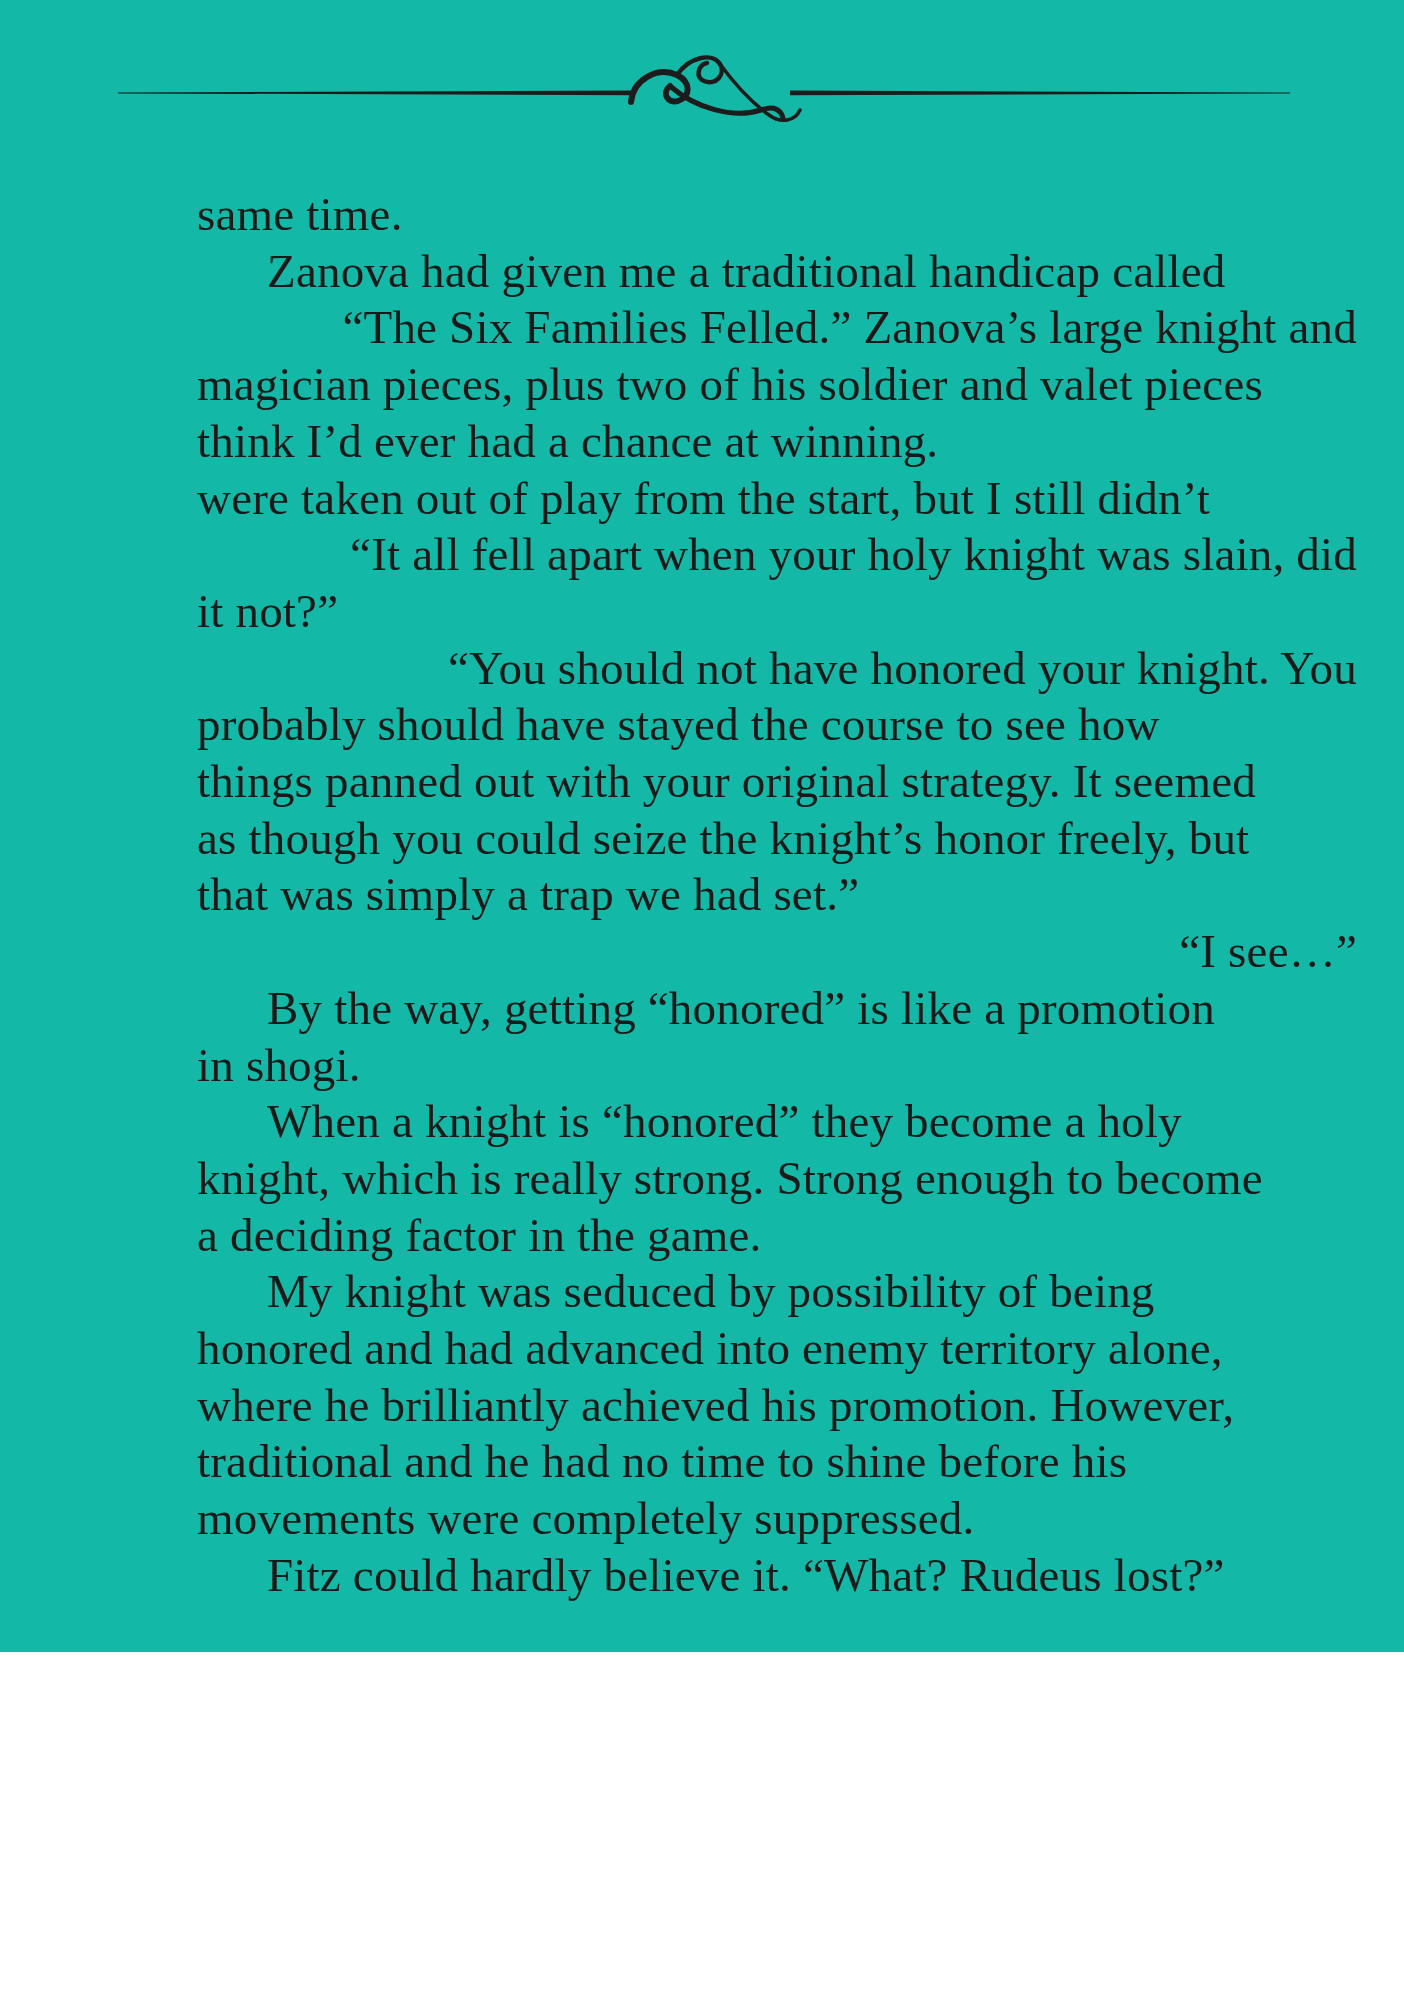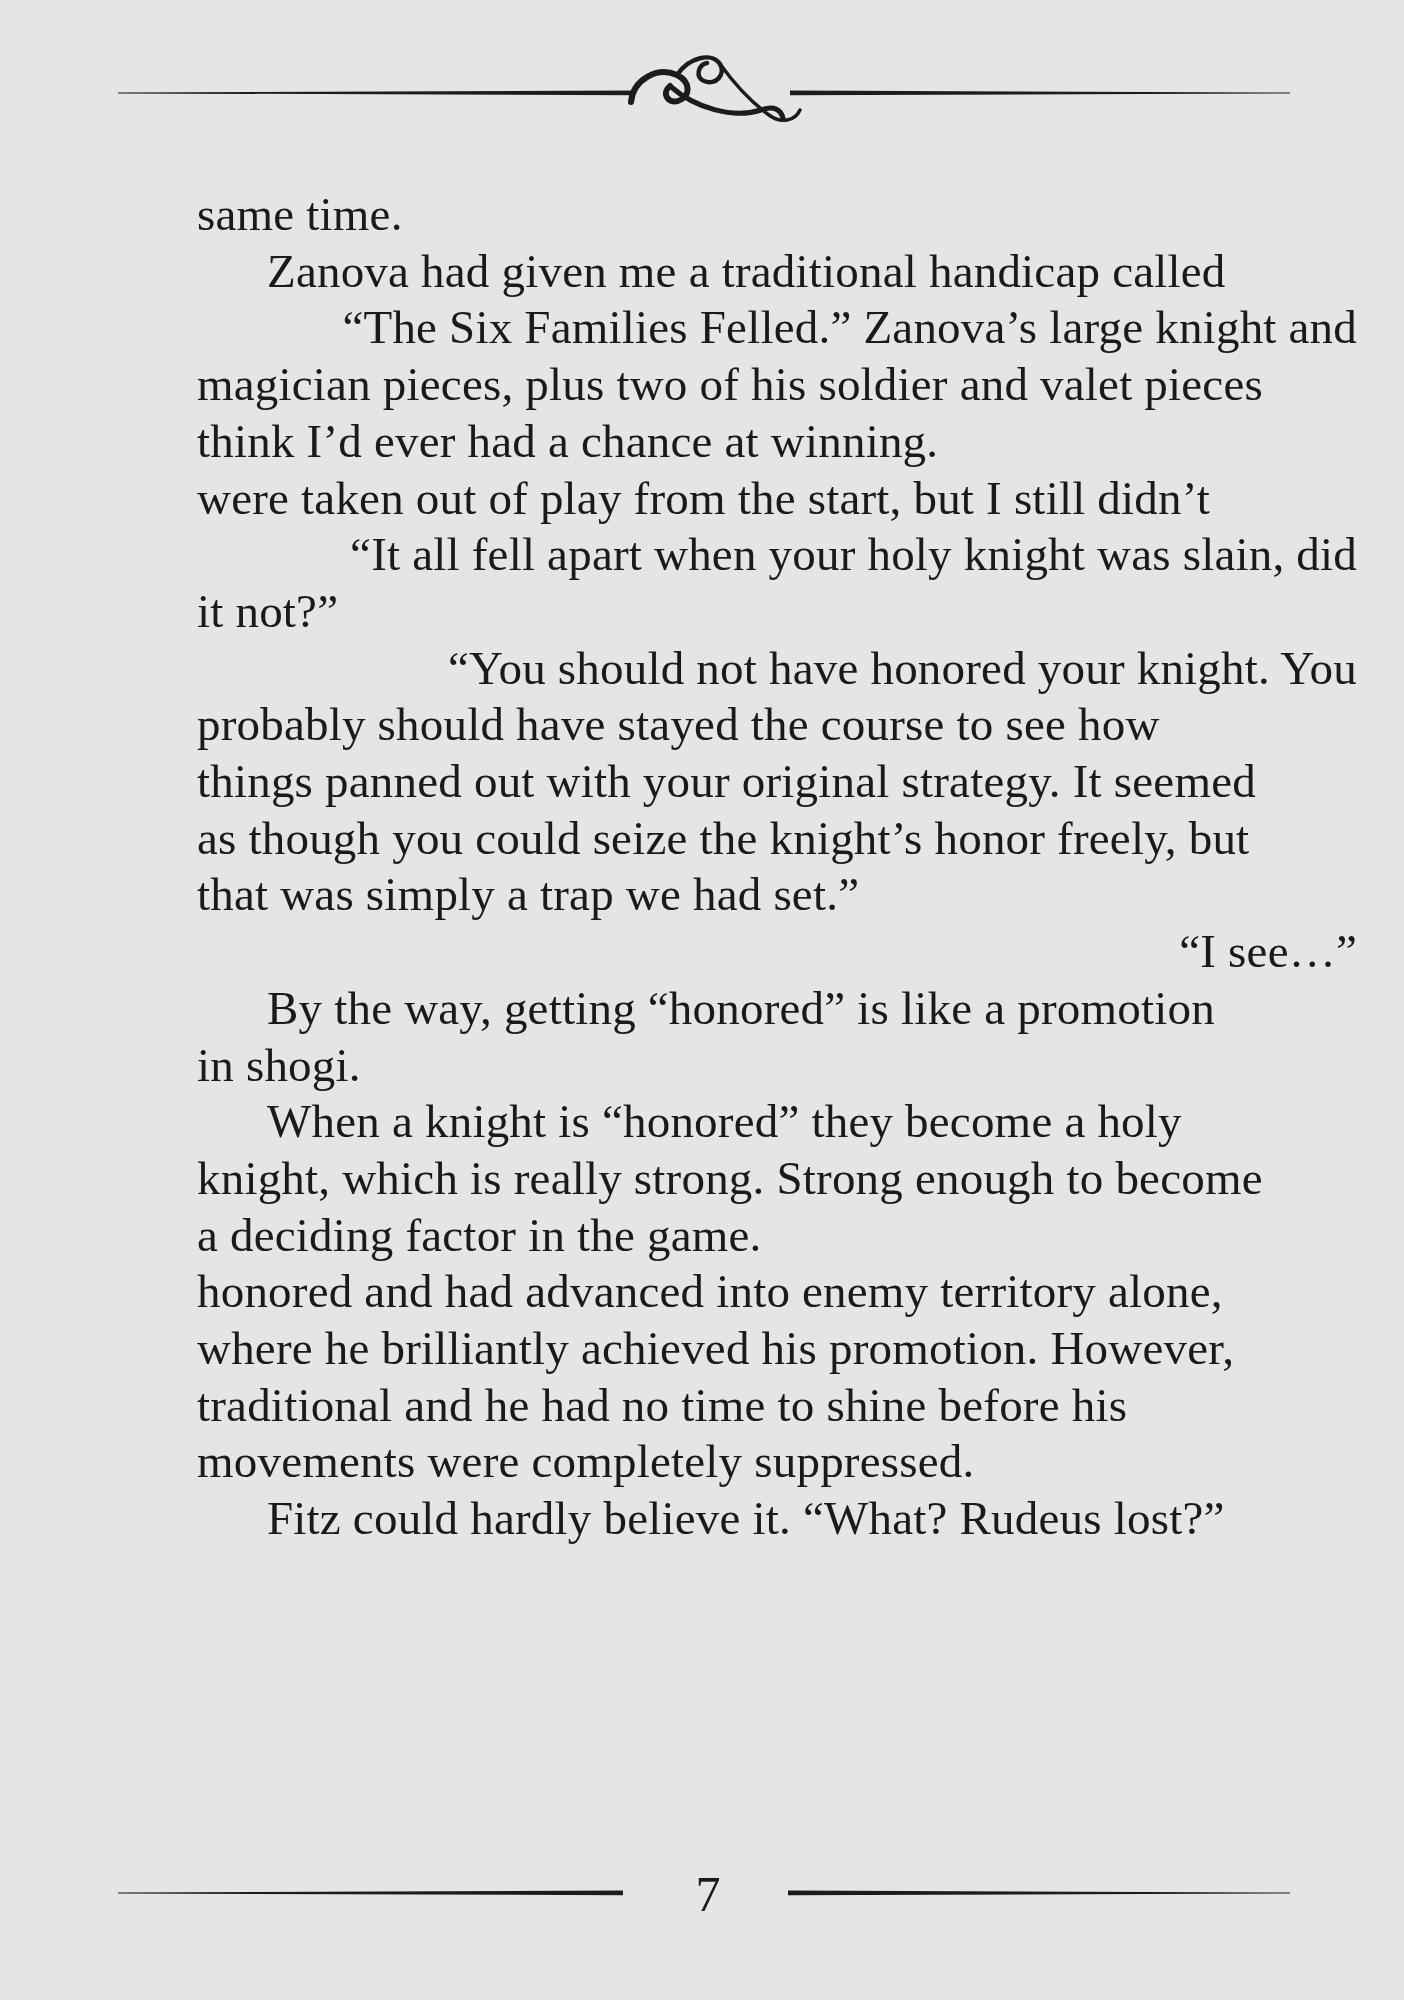--- a/index.html
+++ b/index.html
@@ -1,19 +1,19 @@
 <!DOCTYPE html>
 <html><head>
 <meta charset="utf-8">
 <style>
   html,body { margin:0; padding:0; background:#ffffff; }
   .page {
     position:relative;
-    width:1404px; height:2000px;
-    background:#e5e5e5;
+    width:1404px; height:1652px;
+    background:#14b8a6;
     overflow:hidden;
     font-family:"Liberation Serif", serif;
     color:#1a1a1a;
   }
   
   .rule-svg { position:absolute; display:block; }
   .rule-fill { fill:#1c1c1c; }
   .flourish { position:absolute; left:625px; top:44px; }
   .flourish path { fill:none; stroke:#1c1c1c; stroke-linecap:round; }
   
@@ -69,20 +69,21 @@
       <div class="text-line">probably should have stayed the course to see how</div>
       <div class="text-line">things panned out with your original strategy. It seemed</div>
       <div class="text-line">as though you could seize the knight’s honor freely, but</div>
       <div class="text-line">that was simply a trap we had set.”</div>
       <div class="text-line indent hang">“I see…”</div>
       <div class="text-line indent">By the way, getting “honored” is like a promotion</div>
       <div class="text-line">in shogi.</div>
       <div class="text-line indent">When a knight is “honored” they become a holy</div>
       <div class="text-line">knight, which is really strong. Strong enough to become</div>
       <div class="text-line">a deciding factor in the game.</div>
+      <div class="text-line indent">My knight was seduced by possibility of being</div>
       <div class="text-line">honored and had advanced into enemy territory alone,</div>
       <div class="text-line">where he brilliantly achieved his promotion. However,</div>
       <div class="text-line">traditional and he had no time to shine before his</div>
       <div class="text-line">movements were completely suppressed.</div>
       <div class="text-line indent">Fitz could hardly believe it. “What? Rudeus lost?”</div>
     </div>
 
   <div>
     <svg class="rule-svg" style="left:118px; top:1890px;" width="505" height="6" viewBox="0 0 505 6">
       <polygon class="rule-fill" points="0,2.6 505,0.4 505,5.2 0,3.4"></polygon>

